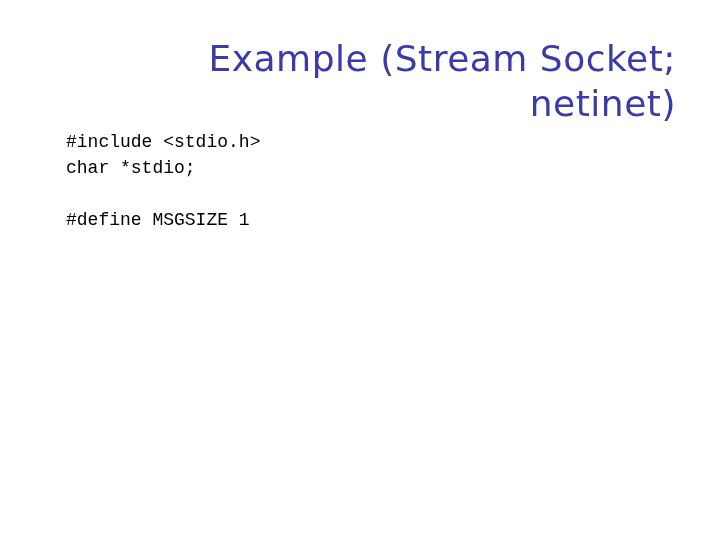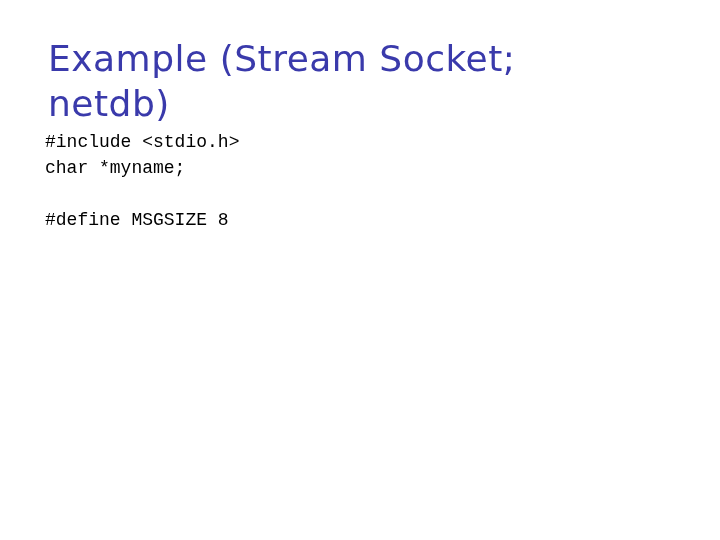--- a/index.html
+++ b/index.html
@@ -11,23 +11,23 @@
     position: relative;
     width: 720px;
     height: 540px;
     background: #ffffff;
     overflow: hidden;
     font-family: "Liberation Sans", sans-serif;
   }
   .slide-title {
     position: absolute;
     top: 12px;
-    left: 48px;
+    left: 76px;
     width: 600px;
-    text-align: left;
+    text-align: right;
     color: #3a3aab;
     font-family: "DejaVu Sans", sans-serif;
     font-size: 36px;
     line-height: 45px;
     font-weight: 500;
     letter-spacing: 0.5px;
   }
   .title-line {
     display: block;
   }
@@ -36,32 +36,33 @@
     top: 129px;
     left: 45px;
     color: #000000;
     font-family: "Liberation Mono", "DejaVu Sans Mono", monospace;
     font-size: 18px;
     line-height: 26px;
   }
   .code-line {
     height: 26px;
     white-space: pre;
+    margin-left: 21px;
   }
 </style>
 </head>
 <body>
 
 <div class="slide">
 
   <h1 class="slide-title">
     <span class="title-line">Example (Stream Socket;</span>
-    <span class="title-line">netdb)</span>
+    <span class="title-line">netinet)</span>
   </h1>
 
   <div class="code-block">
     <div class="code-line">#include &lt;stdio.h&gt;</div>
-    <div class="code-line">char *myname;</div>
+    <div class="code-line">char *stdio;</div>
     <div class="code-line"></div>
-    <div class="code-line">#define MSGSIZE 8</div>
+    <div class="code-line">#define MSGSIZE 1</div>
   </div>
 
 </div>
 
 </body></html>

